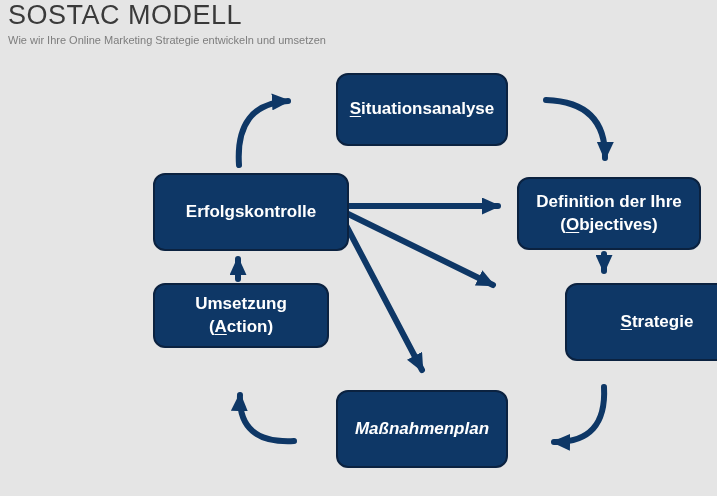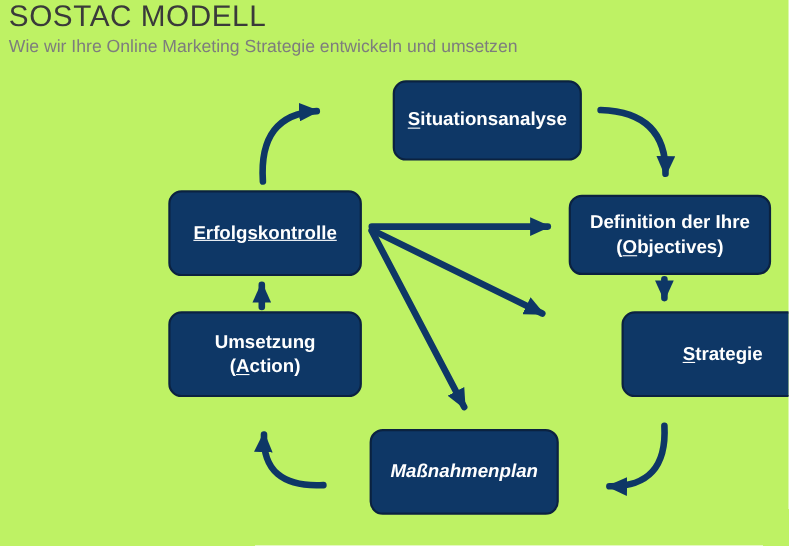--- a/index.html
+++ b/index.html
@@ -5,38 +5,38 @@
   html, body {
     margin: 0;
     padding: 0;
     background: #ffffff;
     font-family: "Liberation Sans", sans-serif;
   }
   .stage {
     position: relative;
     width: 717px;
     height: 496px;
-    background: #bef264;
+    background: #e5e5e5;
     overflow: hidden;
   }
   .page-title {
     position: absolute;
     left: 8px;
     top: 0px;
     font-size: 27px;
     font-weight: 400;
     color: #3a3a3a;
     letter-spacing: 0.5px;
     margin: 0;
   }
   .page-subtitle {
     position: absolute;
     left: 8px;
     top: 34px;
-    font-size: 16px;
+    font-size: 11px;
     font-weight: 400;
     color: #7d7d7d;
     margin: 0;
   }
   .arrows-svg {
     position: absolute;
     left: 0;
     top: 0;
     width: 717px;
     height: 496px;
@@ -54,26 +54,26 @@
     text-align: center;
     display: flex;
     flex-direction: column;
     align-items: center;
     justify-content: center;
   }
   .node .u {
     text-decoration: underline;
     text-underline-offset: 2px;
   }
-  .node-situation  { left: 336px; top: 73px;  width: 172px; height: 73px; margin-left: 21px; }
+  .node-situation  { left: 336px; top: 73px;  width: 172px; height: 73px; }
   .node-objectives { left: 517px; top: 177px; width: 184px; height: 73px; }
   .node-strategy   { left: 517px; top: 283px; width: 184px; height: 78px; margin-left: 48px; }
   .node-tactics    { left: 336px; top: 390px; width: 172px; height: 78px; font-style: italic; }
-  .node-action     { left: 153px; top: 283px; width: 176px; height: 78px; }
-  .node-control    { left: 153px; top: 173px; width: 176px; height: 78px; text-decoration: underline; }
+  .node-action     { left: 153px; top: 283px; width: 176px; height: 65px; }
+  .node-control    { left: 153px; top: 173px; width: 196px; height: 78px; }
 </style>
 </head>
 <body>
 
 <div class="stage">
 
   <h1 class="page-title">SOSTAC MODELL</h1>
   <p class="page-subtitle">Wie wir Ihre Online Marketing Strategie entwickeln und umsetzen</p>
 
   <svg class="arrows-svg" viewBox="0 0 717 496" xmlns="http://www.w3.org/2000/svg">

